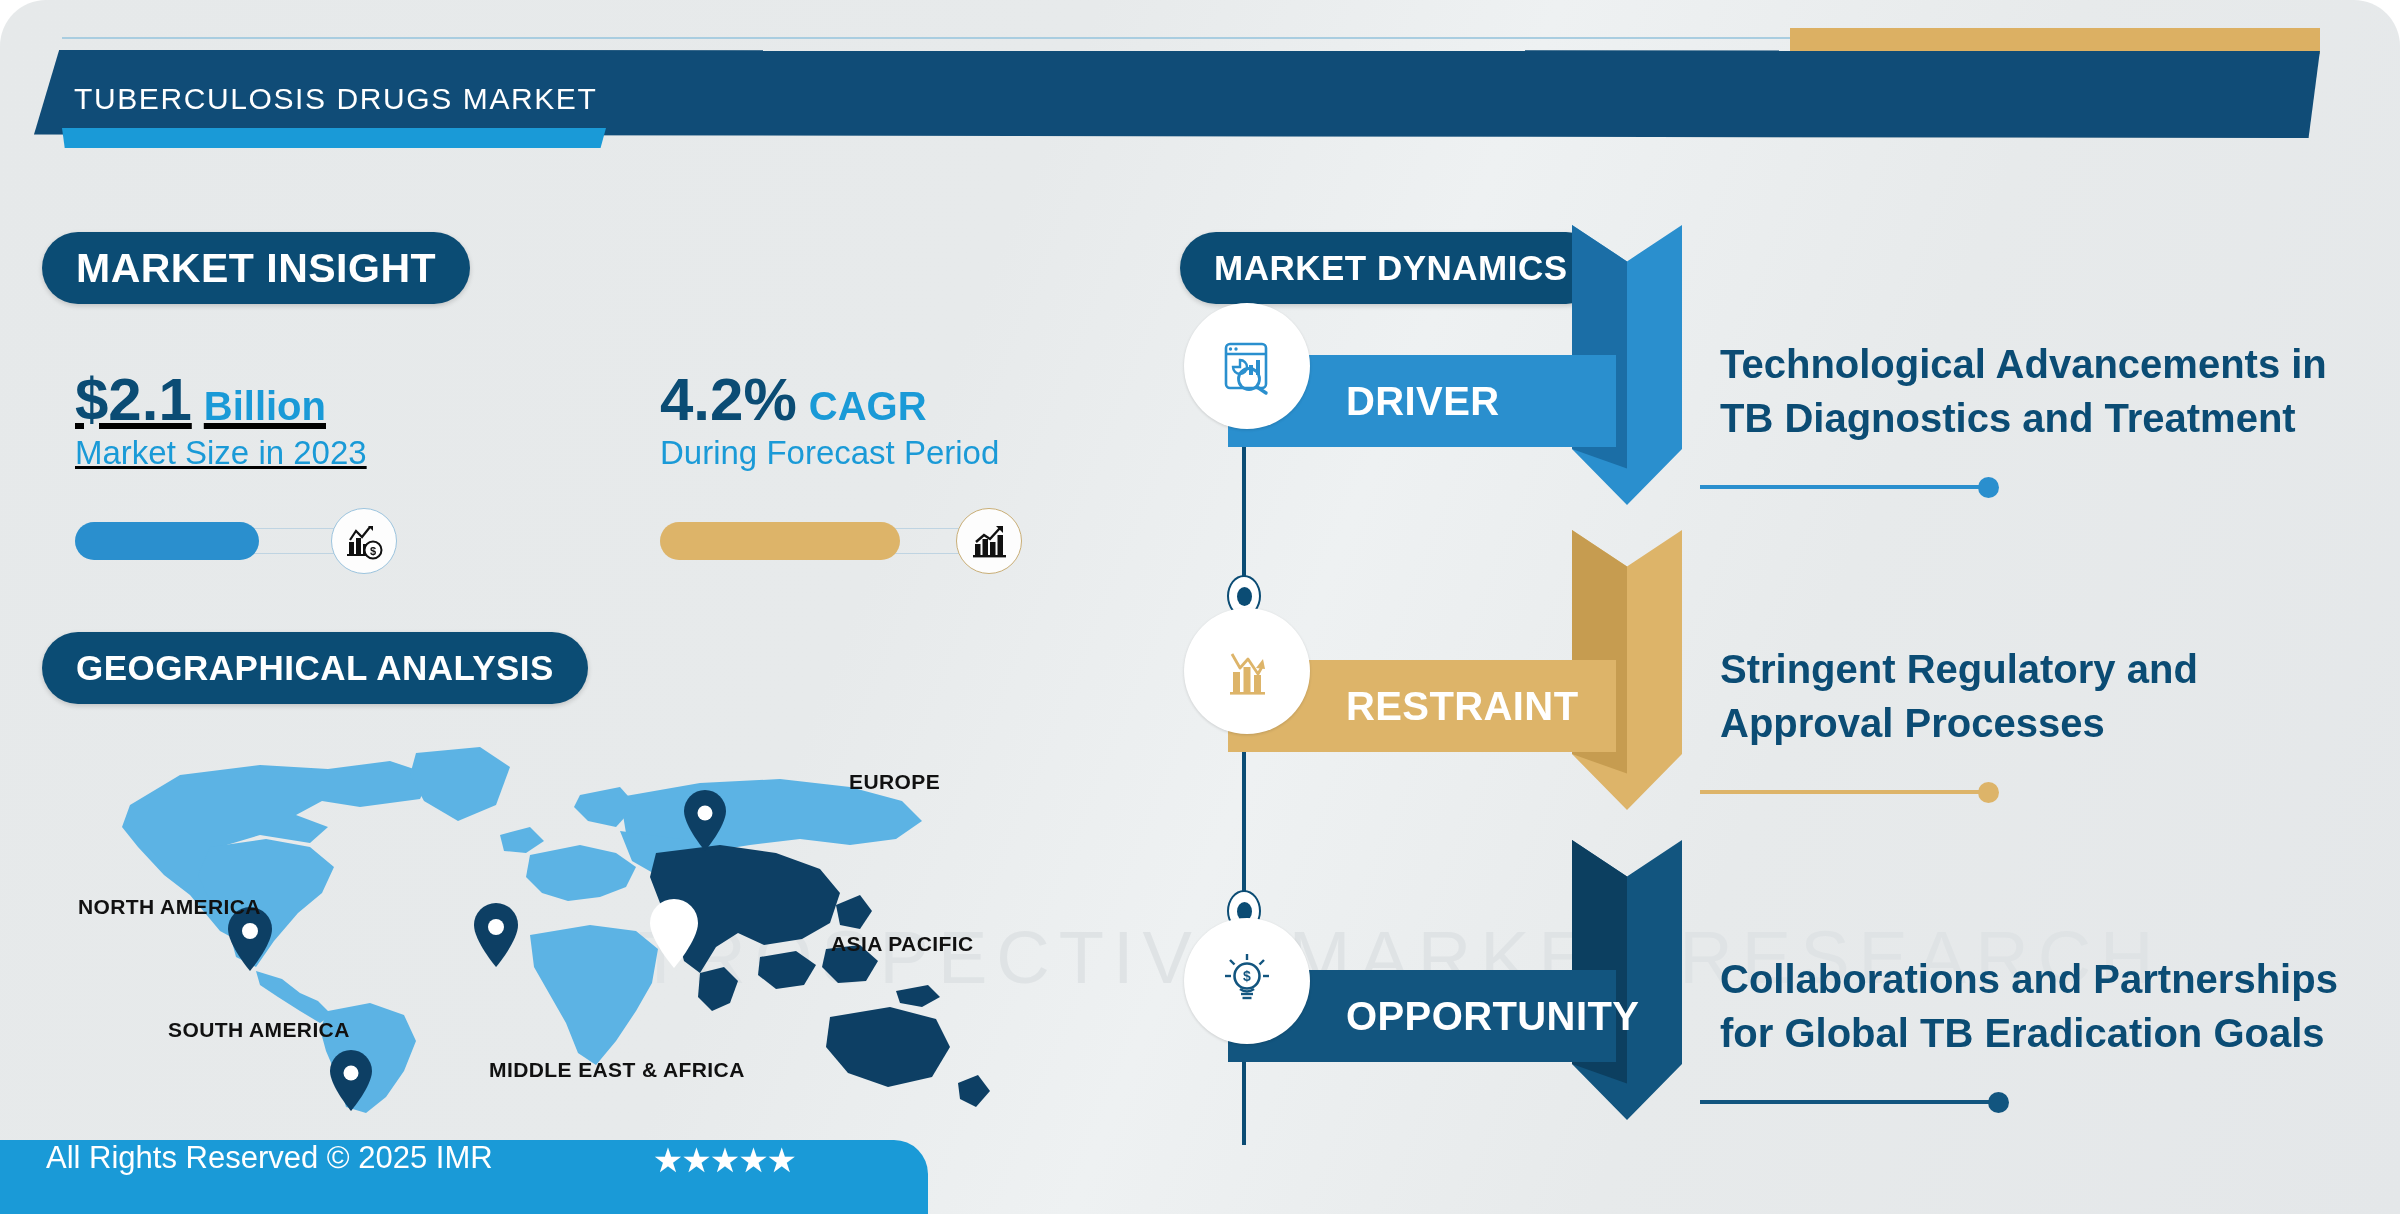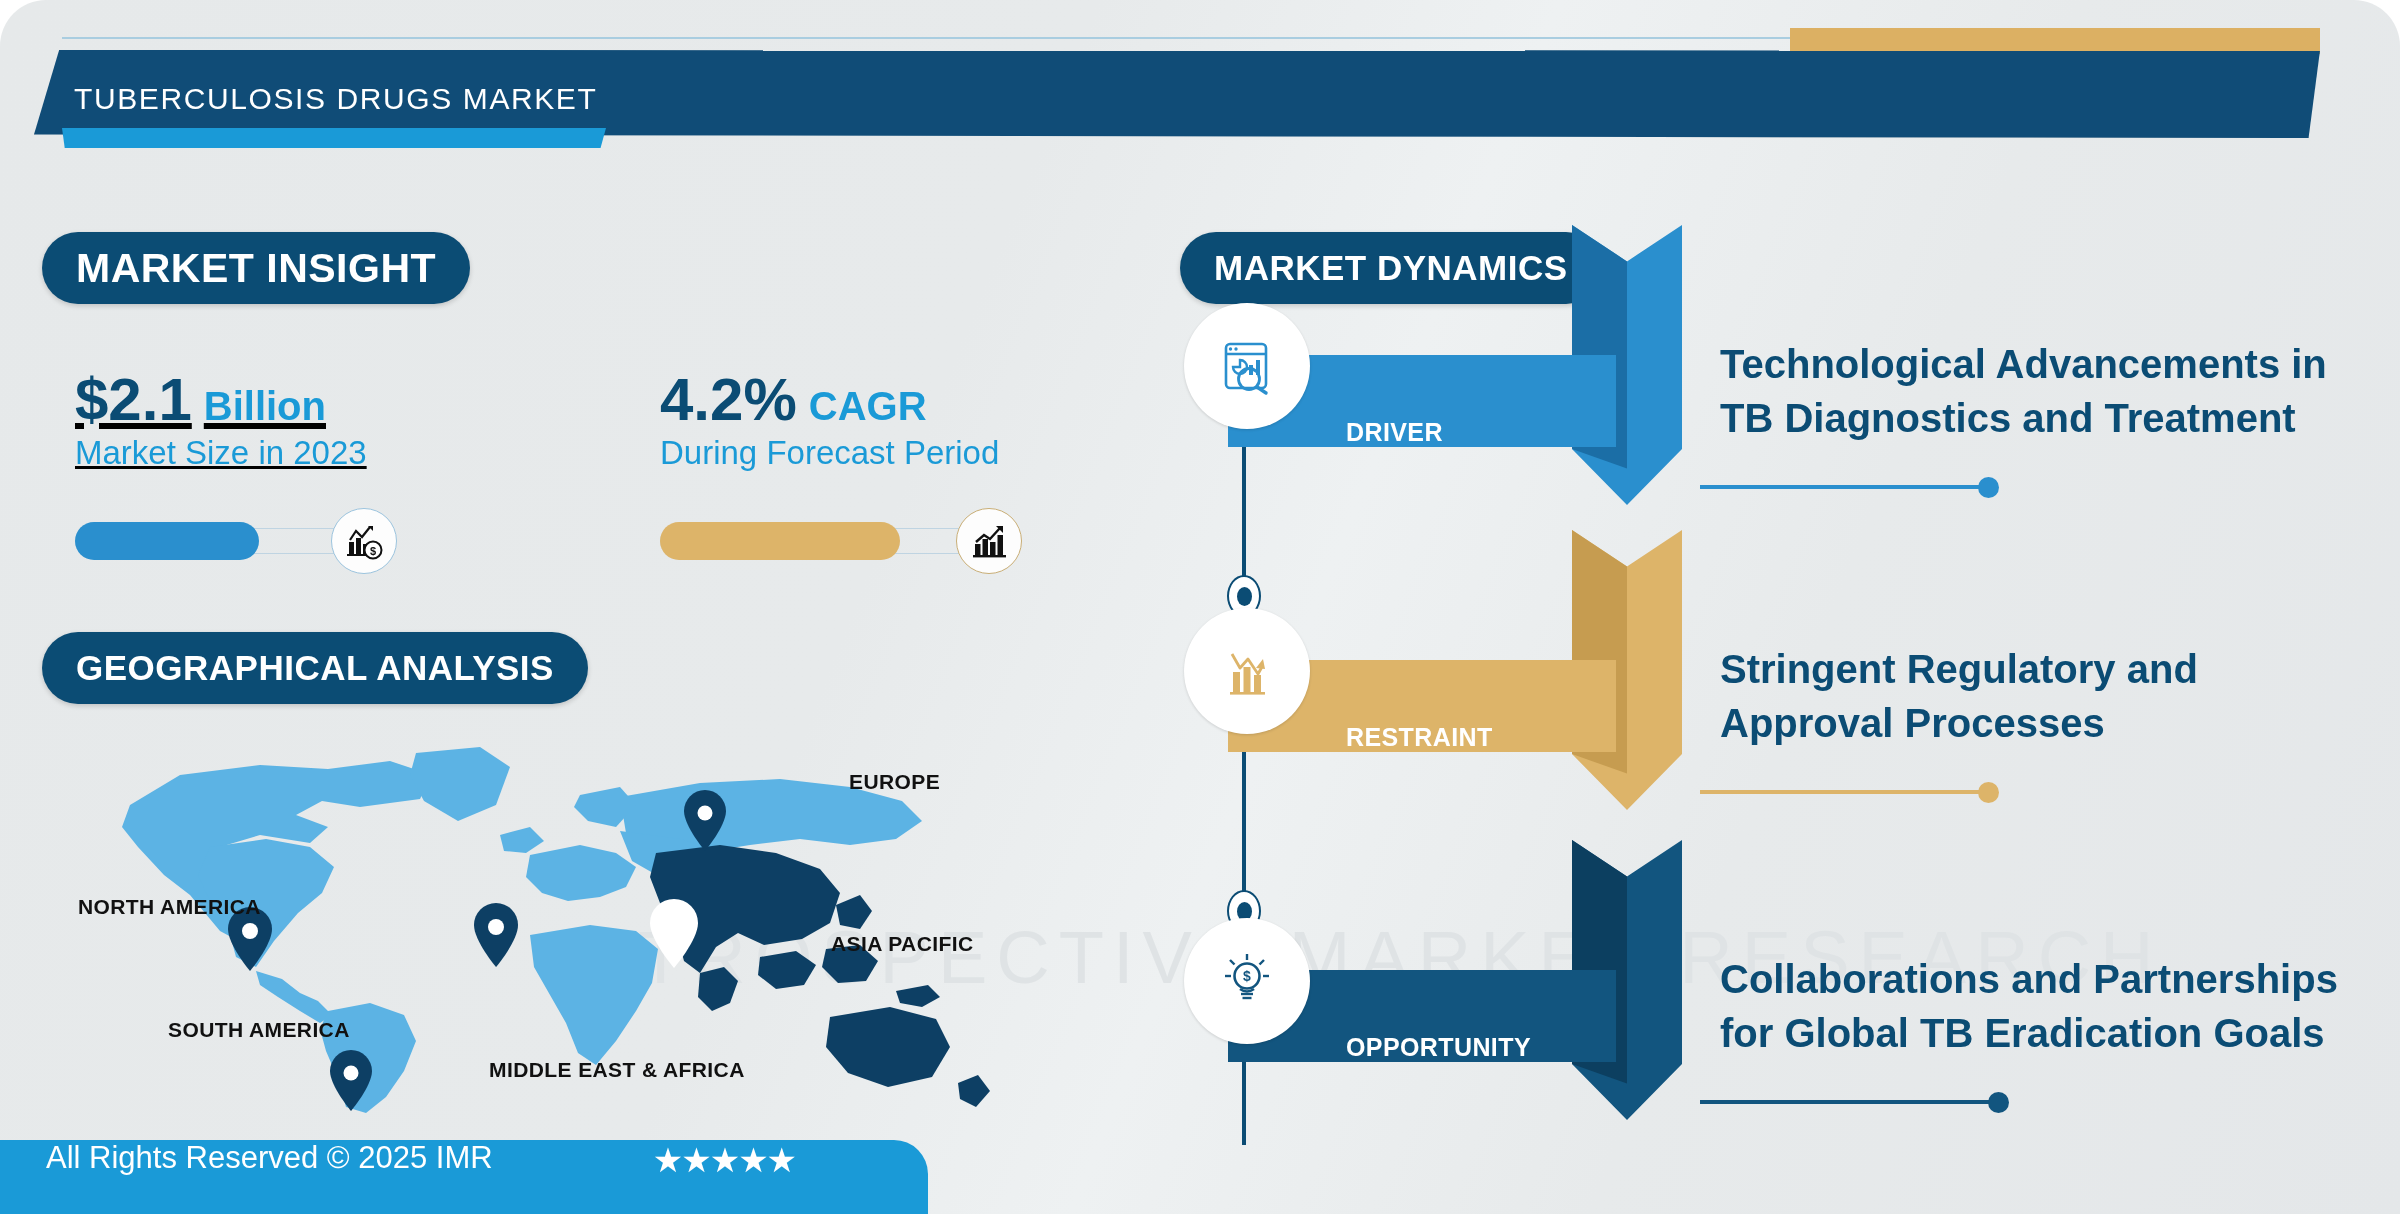--- a/index.html
+++ b/index.html
@@ -119,22 +119,22 @@
 
   .ribbon-down {
     position:absolute; left:372px; top:-95px; width:110px; height:280px;
     clip-path:polygon(0% 0%, 50% 13%, 100% 0%, 100% 80%, 50% 100%, 0% 80%);
   }
   .ribbon-down.shade { position:absolute; left:372px; top:-95px; width:55px; height:280px;
     clip-path:polygon(0% 0%, 100% 13%, 100% 87%, 0% 80%); }
 
   .tag {
     position:absolute; left:28px; top:35px; width:388px; height:92px;
-    display:flex; align-items:flex-end; padding-left:118px;
-    color:#fff; font-size:25px; font-weight:bold; letter-spacing:.4px;
+    display:flex; align-items:center; padding-left:118px;
+    color:#fff; font-size:40px; font-weight:bold; letter-spacing:.4px;
   }
   .tag-icon {
     position:absolute; left:-16px; top:-17px; width:126px; height:126px; border-radius:50%;
     background:#fff; display:flex; align-items:center; justify-content:center;
     box-shadow:0 1px 3px rgba(0,0,0,.14);
   }
   .desc {
     position:absolute; left:520px; top:18px; width:650px;
     font-size:40px; font-weight:bold; color:#0b4c74; line-height:1.34;
   }

